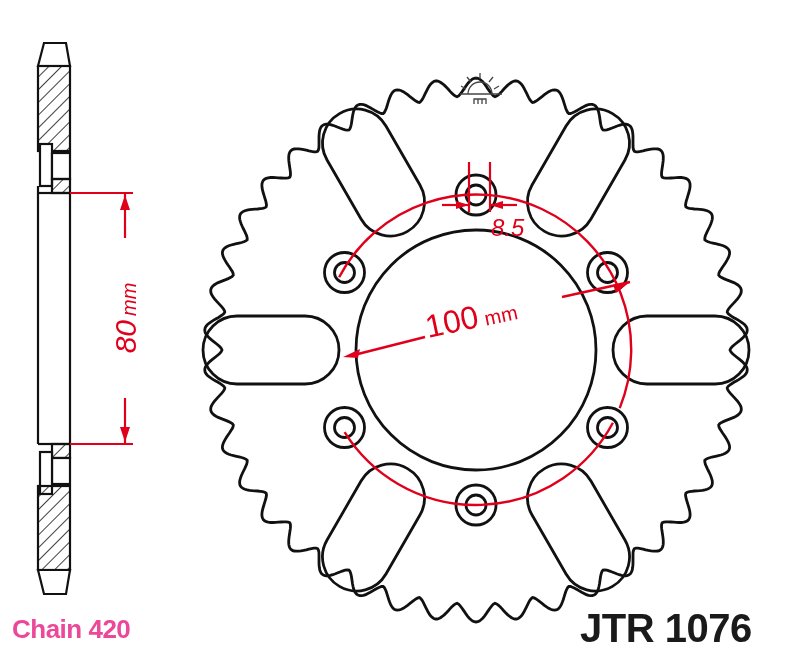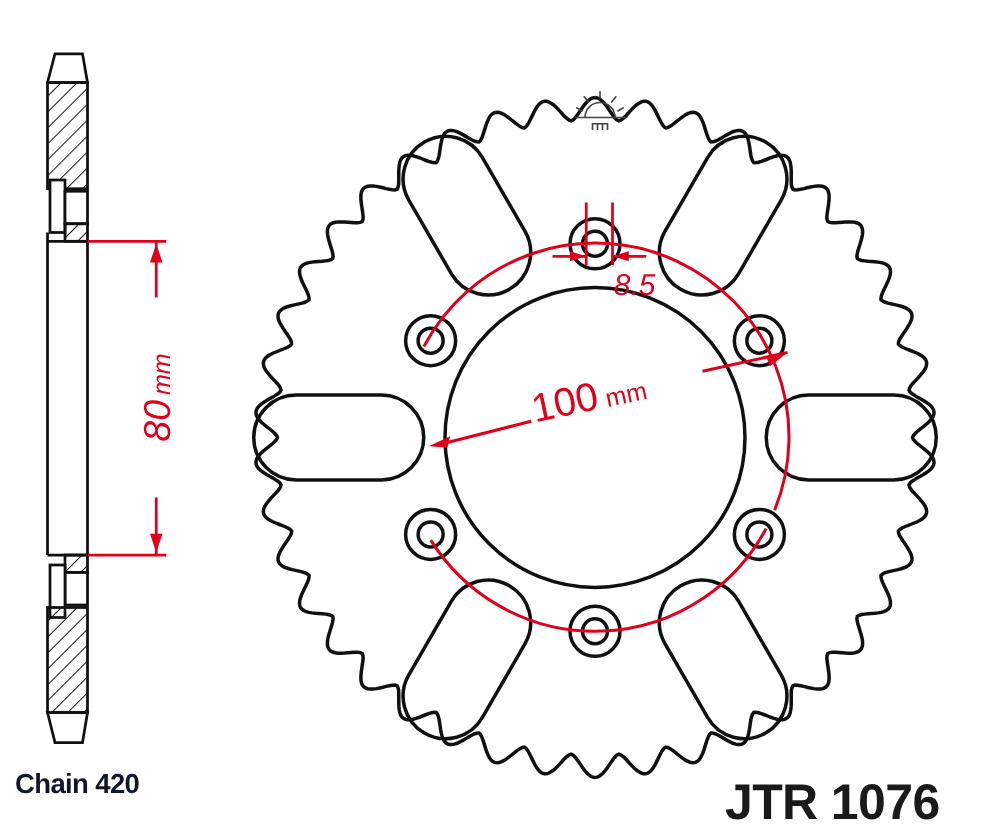--- a/index.html
+++ b/index.html
@@ -1,19 +1,19 @@
 <!DOCTYPE html>
 <html><head>
 <meta charset="utf-8">
 <style>
   html, body { margin:0; padding:0; background:#ffffff; }
   body { width:800px; height:668px; position:relative; overflow:hidden; font-family:"Liberation Sans", sans-serif; }
   svg { position:absolute; left:0; top:0; }
-  .label-chain { position:absolute; left:12px; top:614px; font-size:22px; font-weight:bold; color:#0f172a; letter-spacing:-0.5px; }
-  .label-part { position:absolute; left:580px; top:620px; font-size:40px; font-weight:bold; color:#1a1a1a; letter-spacing:-0.5px; }
+  .label-chain { position:absolute; left:12px; top:614px; font-size:26px; font-weight:bold; color:#ec4899; letter-spacing:-0.5px; }
+  .label-part { position:absolute; left:580px; top:606px; font-size:40px; font-weight:bold; color:#1a1a1a; letter-spacing:-0.5px; }
 </style>
 </head>
 <body>
 
 <svg id="drawing" width="800" height="668" viewBox="0 0 800 668" xmlns="http://www.w3.org/2000/svg">
   <defs>
     <pattern id="hatch" patternUnits="userSpaceOnUse" width="9" height="9" patternTransform="rotate(45)">
       <line x1="0" y1="0" x2="0" y2="9" stroke="#111" stroke-width="1.6"></line>
     </pattern>
   </defs>

